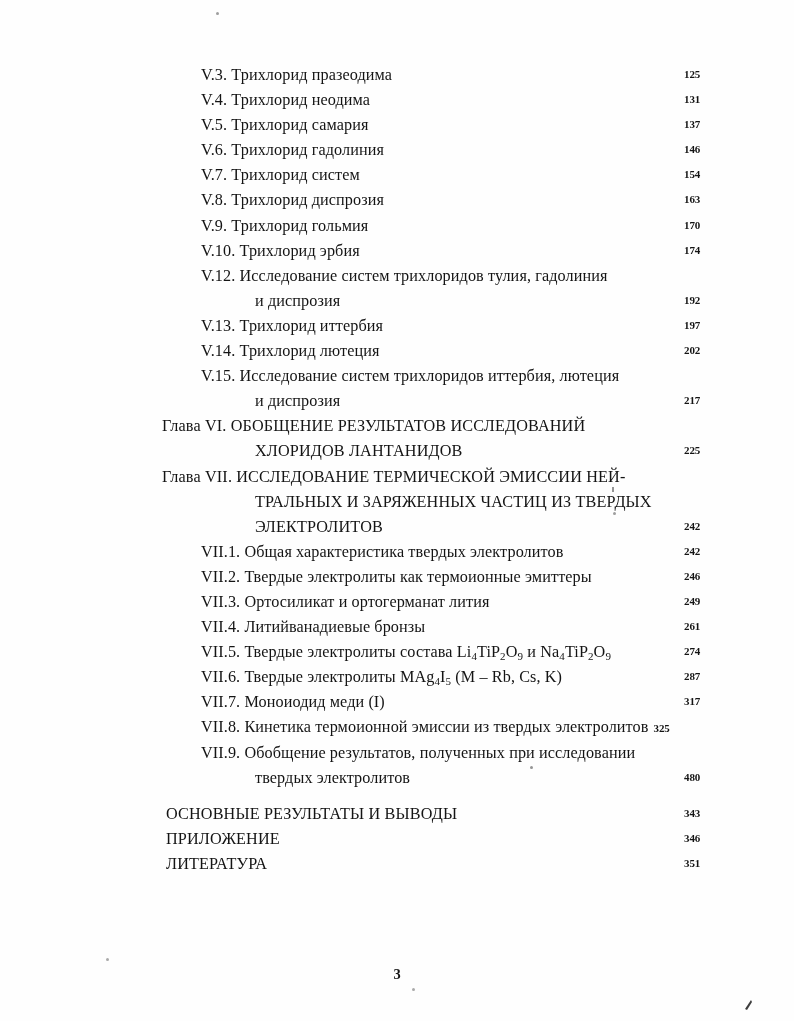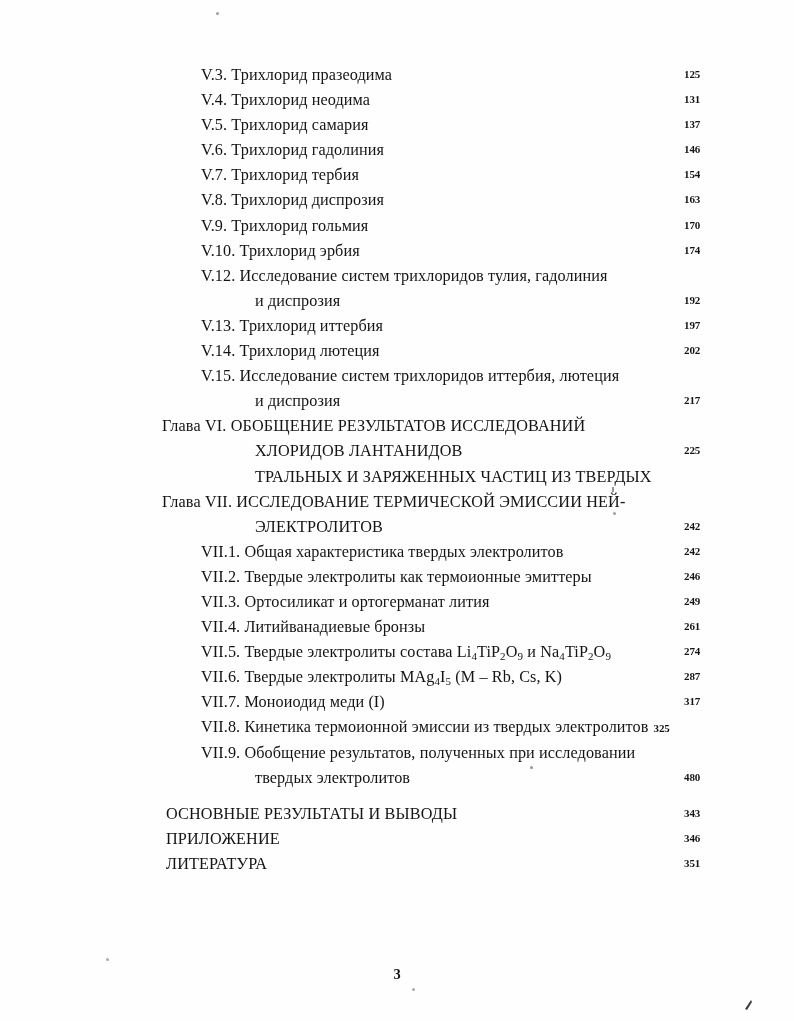--- a/index.html
+++ b/index.html
@@ -134,21 +134,21 @@
       <span class="title">V.5. Трихлорид самария</span>
       <span class="page-no">137</span>
     </div>
 
     <div class="row lvl-section">
       <span class="title">V.6. Трихлорид гадолиния</span>
       <span class="page-no">146</span>
     </div>
 
     <div class="row lvl-section">
-      <span class="title">V.7. Трихлорид тербия</span>
+      <span class="title">V.7. Трихлорид систем</span>
       <span class="page-no">154</span>
     </div>
 
     <div class="row lvl-section">
       <span class="title">V.8. Трихлорид диспрозия</span>
       <span class="page-no">163</span>
     </div>
 
     <div class="row lvl-section">
       <span class="title">V.9. Трихлорид гольмия</span>
@@ -194,27 +194,27 @@
     <div class="row lvl-chapter caps">
       <span class="title">Глава VI. ОБОБЩЕНИЕ РЕЗУЛЬТАТОВ ИССЛЕДОВАНИЙ</span>
       <span class="page-no"></span>
     </div>
 
     <div class="row lvl-cont caps">
       <span class="title">ХЛОРИДОВ ЛАНТАНИДОВ</span>
       <span class="page-no">225</span>
     </div>
 
+    <div class="row lvl-chapter caps">
+      <span class="title">Глава VII. ИССЛЕДОВАНИЕ ТЕРМИЧЕСКОЙ ЭМИССИИ НЕЙ-</span>
+      <span class="page-no"></span>
+    </div>
+
     <div class="row lvl-cont caps">
       <span class="title">ТРАЛЬНЫХ И ЗАРЯЖЕННЫХ ЧАСТИЦ ИЗ ТВЕРДЫХ</span>
-      <span class="page-no"></span>
-    </div>
-
-    <div class="row lvl-chapter caps">
-      <span class="title">Глава VII. ИССЛЕДОВАНИЕ ТЕРМИЧЕСКОЙ ЭМИССИИ НЕЙ-</span>
       <span class="page-no"></span>
     </div>
 
     <div class="row lvl-cont caps">
       <span class="title">ЭЛЕКТРОЛИТОВ</span>
       <span class="page-no">242</span>
     </div>
 
     <div class="row lvl-section">
       <span class="title">VII.1. Общая характеристика твердых электролитов</span>

